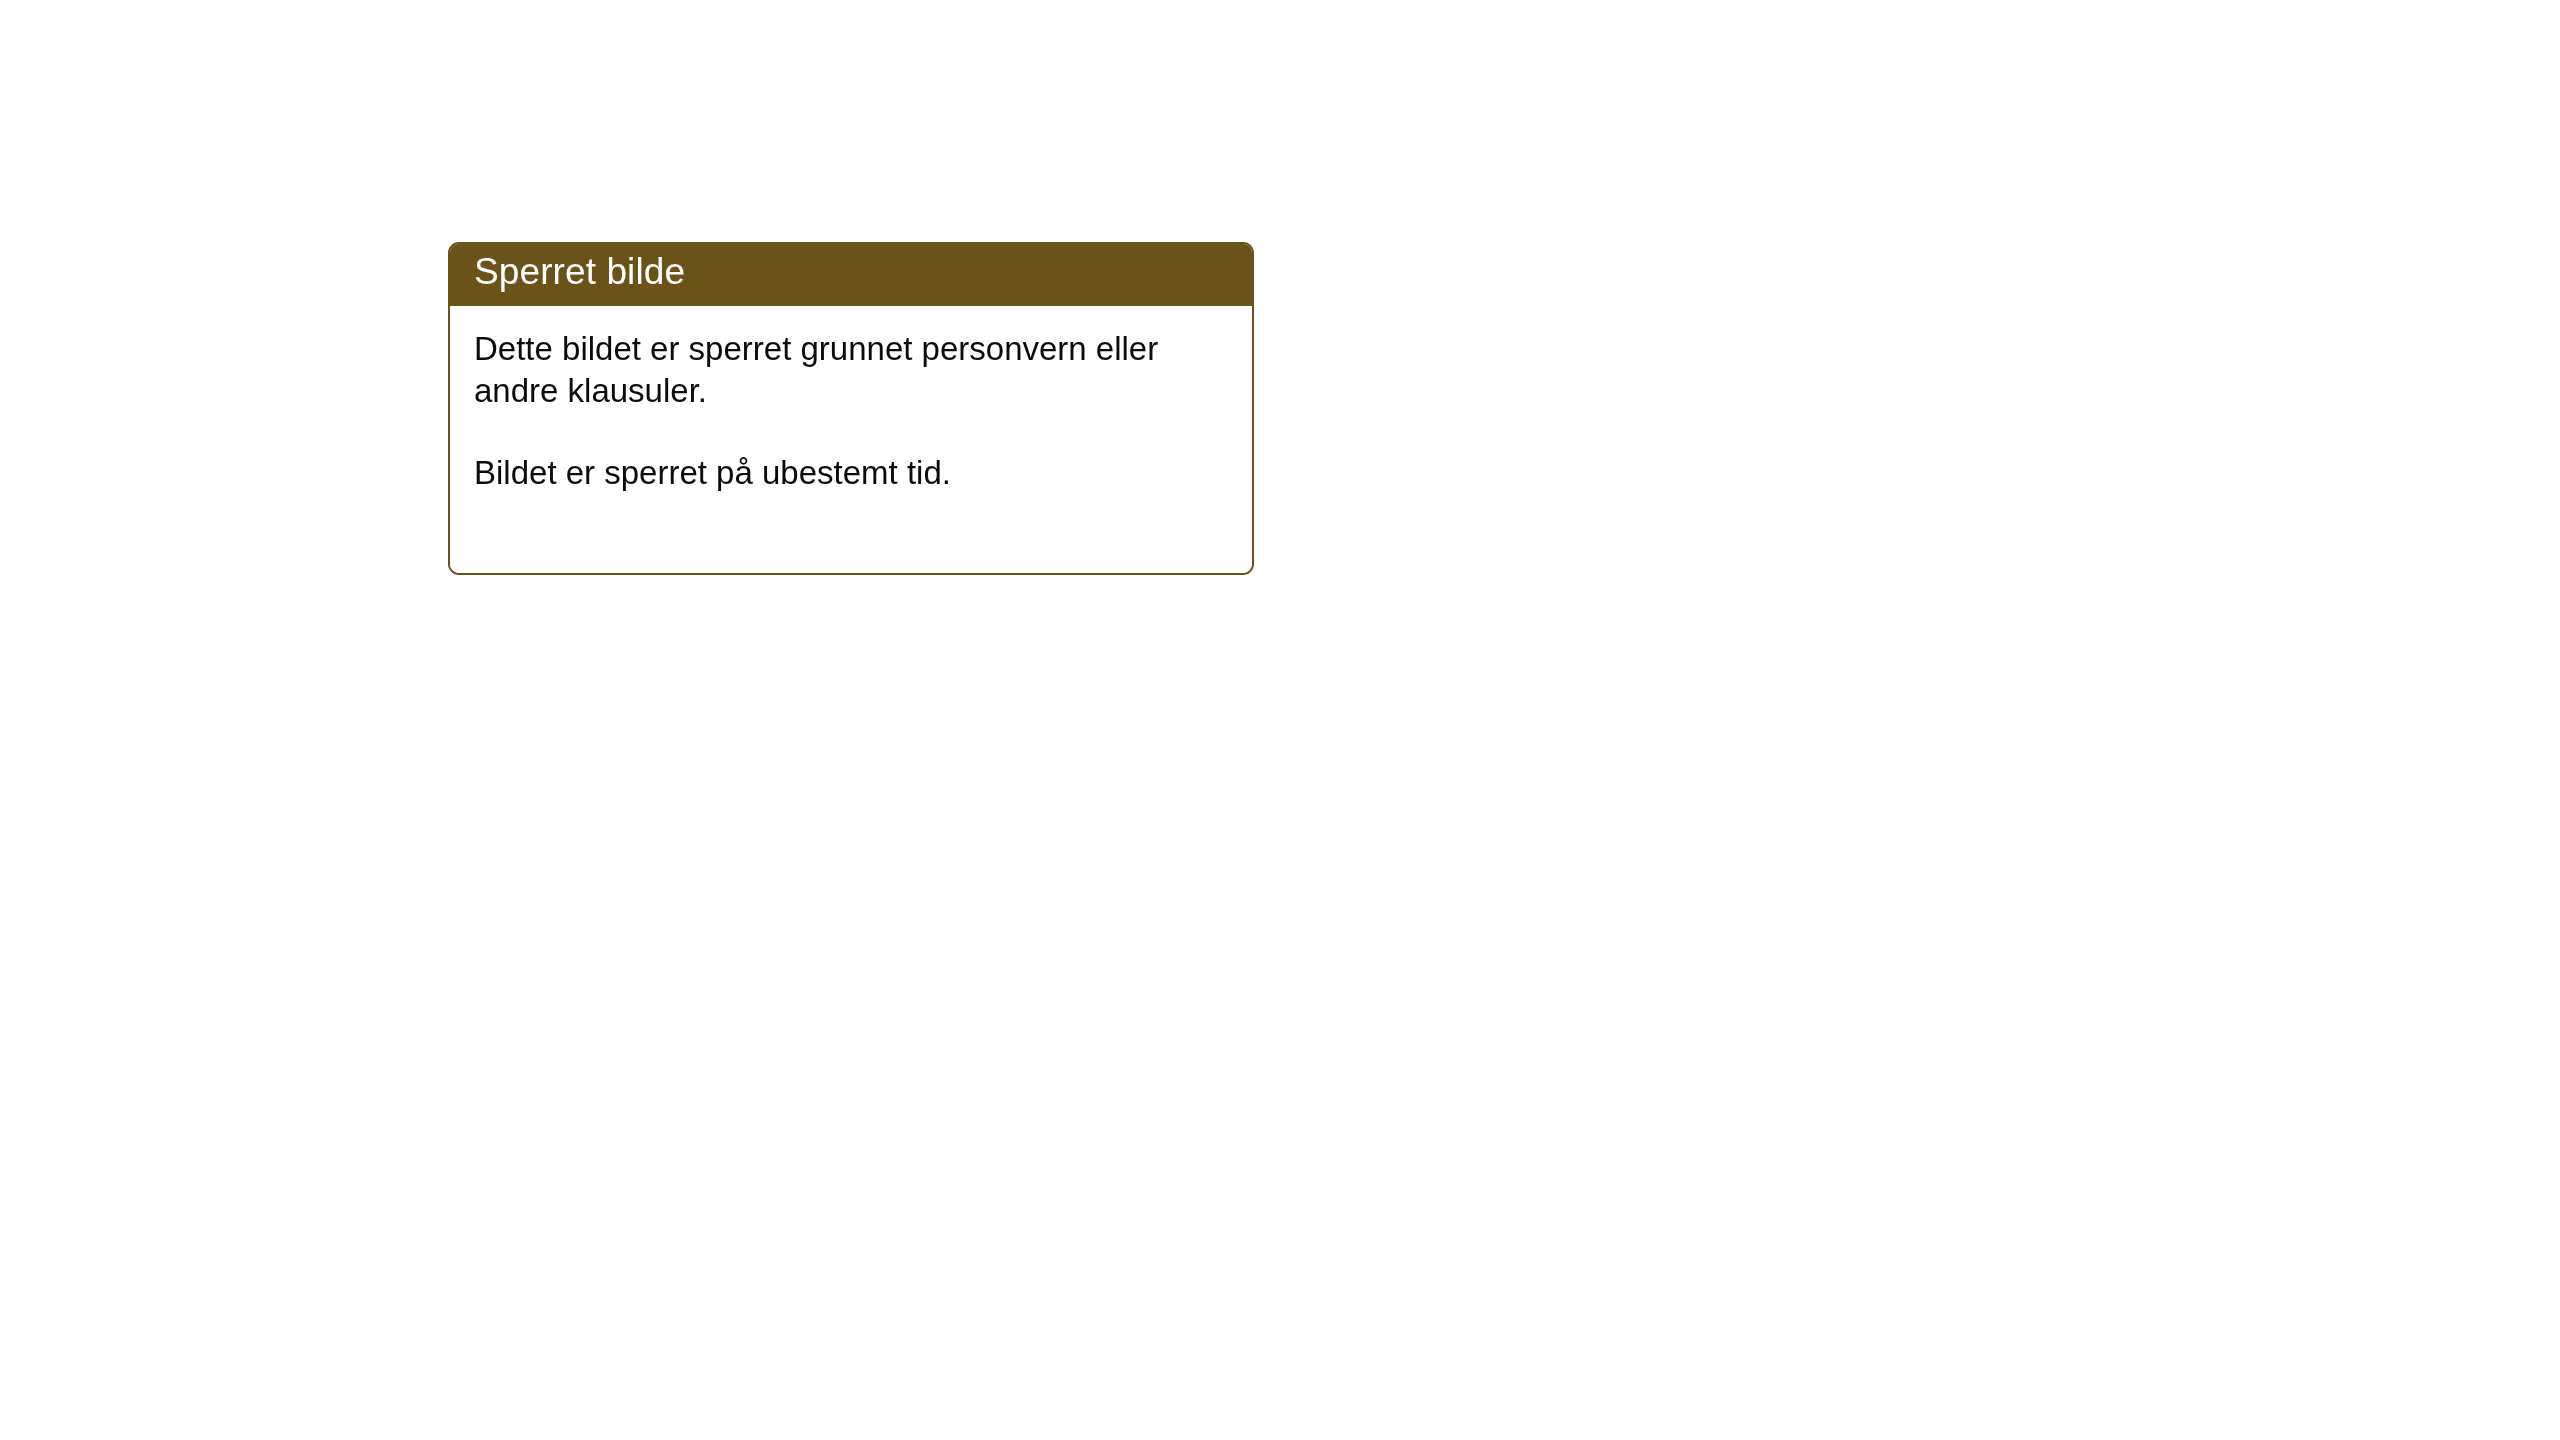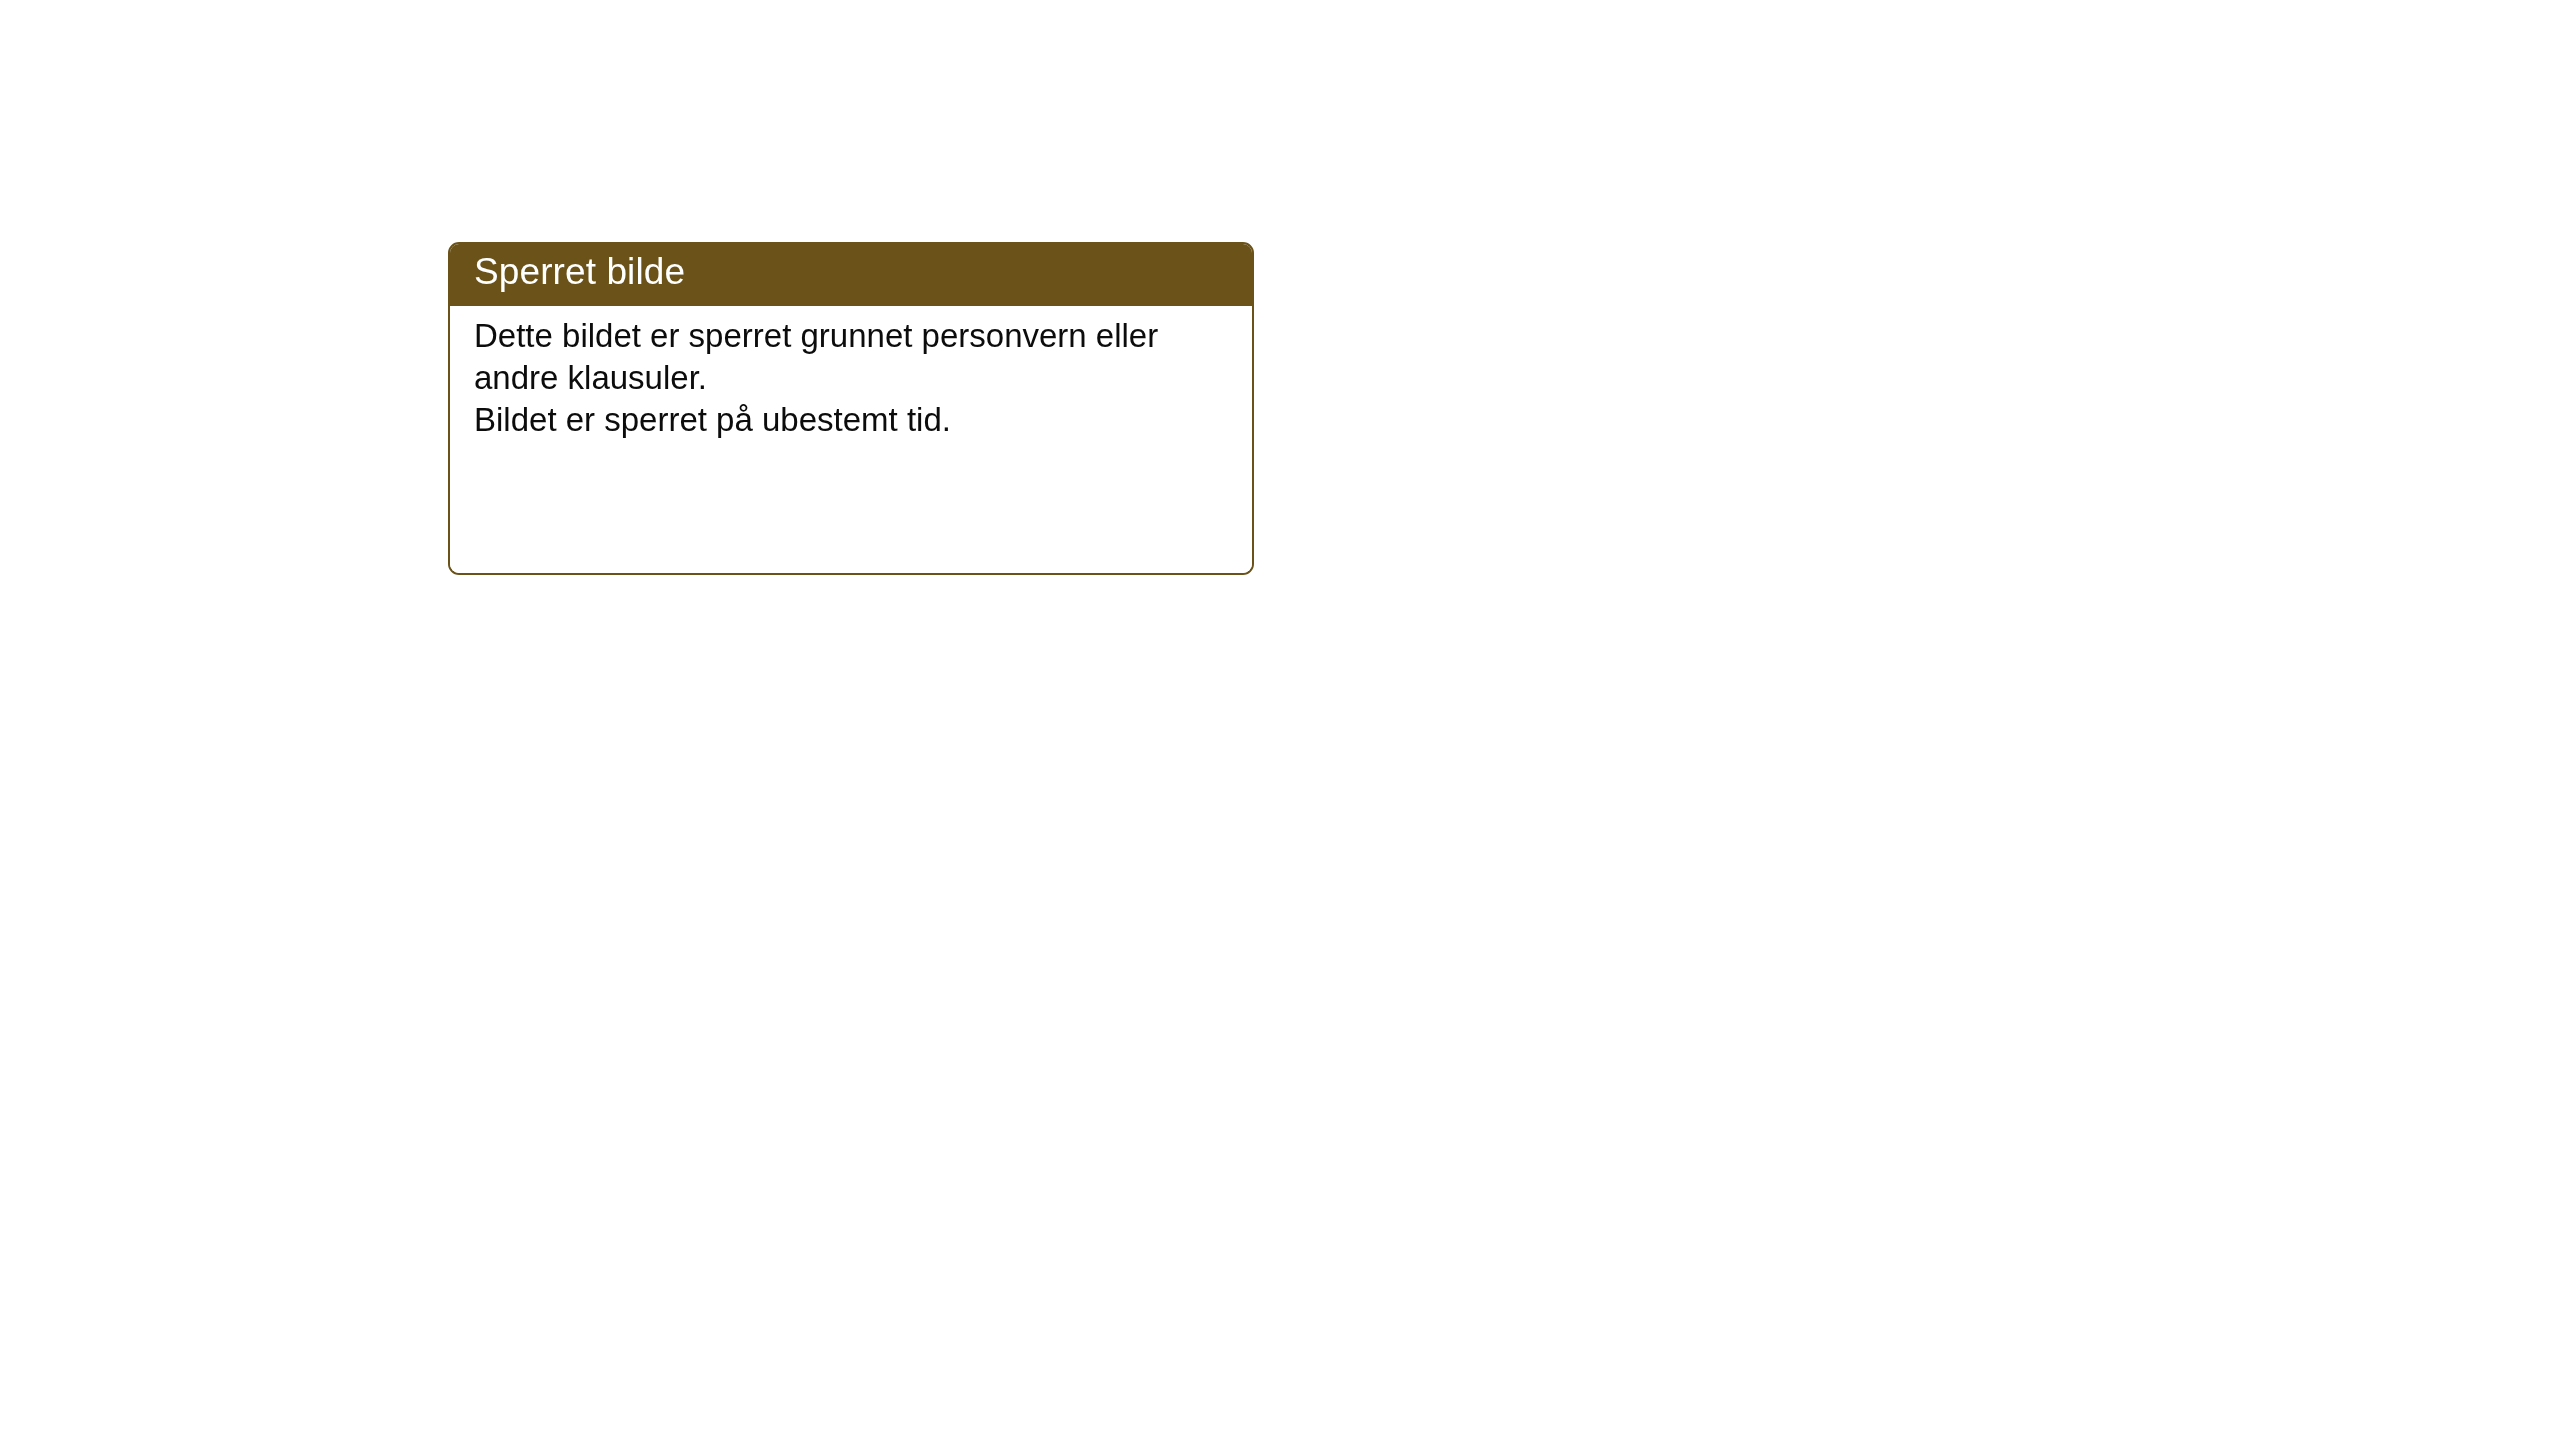--- a/index.html
+++ b/index.html
@@ -67,33 +67,34 @@
     font-weight: 400;
     line-height: 1;
     letter-spacing: 0.1px;
     white-space: nowrap;
   }
 
   
   .card-body {
     flex: 1 1 auto;
     background: #ffffff;
-    padding: 9px 26px 0 24px;
+    padding: 22px 26px 0 24px;
     box-sizing: border-box;
   }
 
   .card-paragraph {
     color: #0c0c0c;
     font-size: 33px;
     line-height: 1.28;
     margin: 0;
     font-weight: 400;
   }
 
   .card-paragraph + .card-paragraph {
+    margin-top: 40px;
   }
 
   .card-en .card-paragraph + .card-paragraph {
     margin-top: 40px;
   }
 </style>
 </head>
 <body>
 
 <div class="card-deck">

